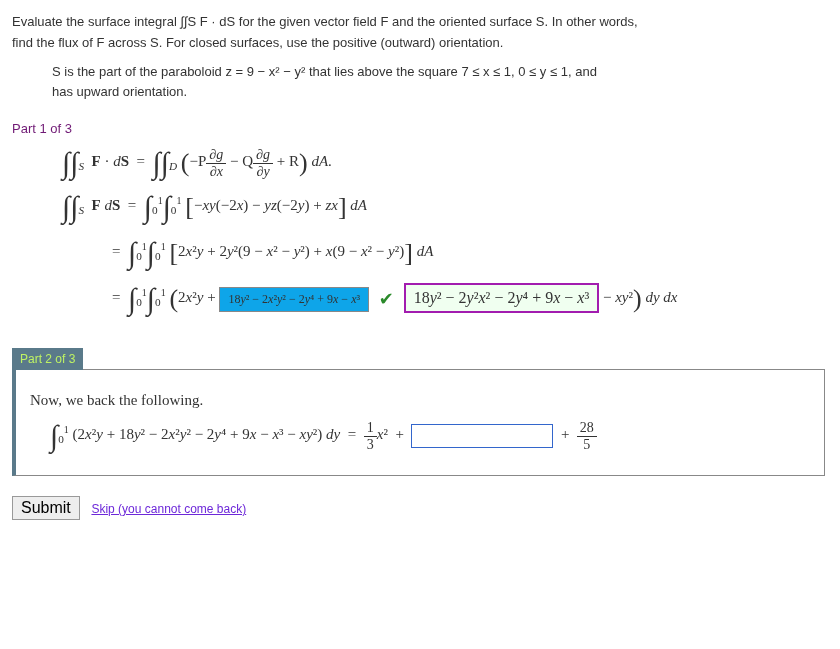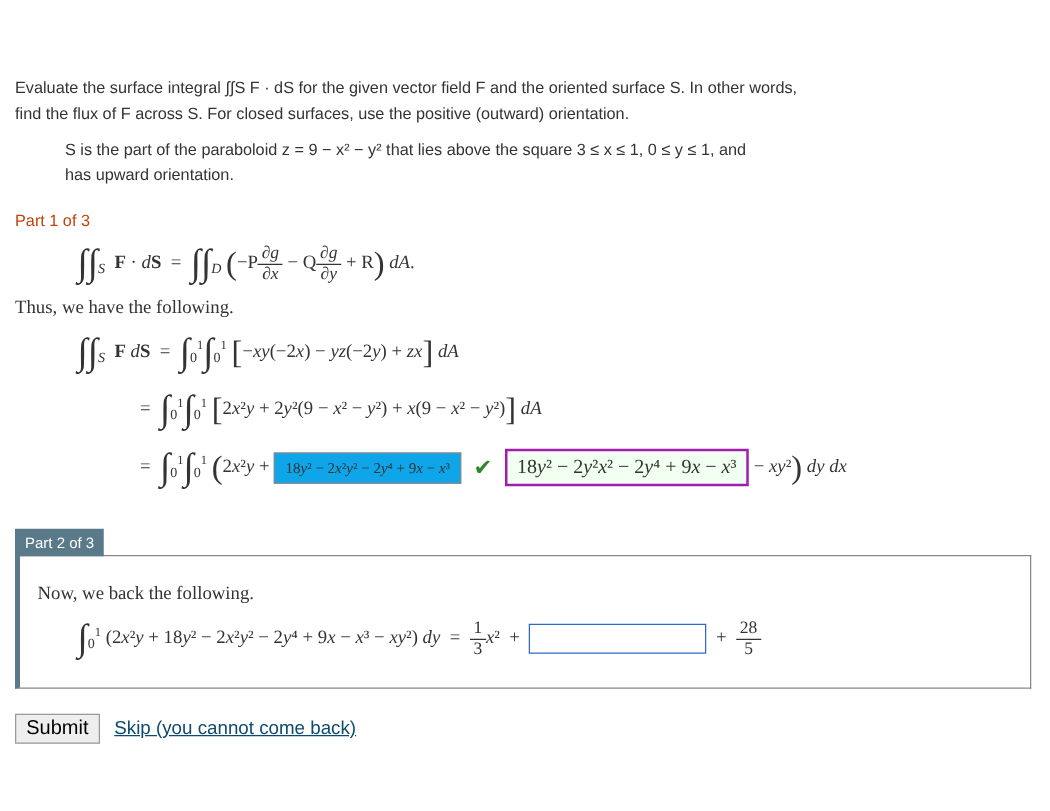--- a/index.html
+++ b/index.html
@@ -1,60 +1,59 @@
 <!DOCTYPE html>
 <html><head>
 <meta charset="utf-8">
 <style>
 body { font-family: Arial, sans-serif; font-size: 13px; color: #333; margin: 0; padding: 12px; width: 816px; }
-.problem-text { line-height: 1.6; margin-bottom: 12px; margin-top: 48px; }
+.problem-text { line-height: 1.6; margin-bottom: 12px; }
 .indent { margin-left: 40px; margin-top: 8px; margin-bottom: 8px; }
-.part-header { font-size: 13px; color: #c2410c; margin-top: 18px; margin-bottom: 10px; }
-.part2-header { background: #5a7a8a; color: #ffffff; padding: 4px 8px; display: inline-block; font-size: 12px; margin-top: 20px;}
+.part-header { font-size: 13px; color: #701a75; margin-top: 18px; margin-bottom: 10px; }
+.part2-header { background: #5a7a8a; color: #bef264; padding: 4px 8px; display: inline-block; font-size: 12px; margin-top: 20px;}
 .part2-box { border: 1px solid #888; border-left: 4px solid #5a7a8a; padding: 12px 14px; width: 780px; margin-top: -1px; }
 .math-line { margin: 10px 0; font-family: 'Times New Roman', serif; font-size: 15px; }
 .math-line2 { margin: 12px 0 12px 100px; font-family: 'Times New Roman', serif; font-size: 15px; }
 .ans-box { border: 1px solid #888; background: #0ea5e9; padding: 4px 8px; display: inline-block; font-family: 'Times New Roman', serif; font-size: 12px; }
 .ans-green { border: 2px solid #a21caf; background: #f0fff0; padding: 4px 8px; display: inline-block; font-family: 'Times New Roman', serif; font-size: 16px; }
 .ans-input { border: 1.5px solid #3366cc; background: #fff; width: 140px; height: 22px; display: inline-block; vertical-align: middle; }
 .check { color: #2a8a2a; font-size: 18px; vertical-align: middle; margin: 0 6px; }
 .ital { font-style: italic; }
 .btn { font-size: 16px; padding: 2px 8px; margin-right: 4px; background: #eee; border: 1px solid #999; cursor: pointer; }
-.skip-link { font-size: 15px; color: #0c4a6e; text-decoration: underline; margin-left: 4px; cursor: pointer; }
+.skip-link { font-size: 12px; color: #6d28d9; text-decoration: underline; margin-left: 4px; cursor: pointer; }
 .btn-row { margin-top: 20px; }
 sup, sub { font-size: 0.75em; }
 .frac { display: inline-block; vertical-align: middle; text-align: center; font-size: 14px; }
 .frac .num { display: block; border-bottom: 1px solid #333; padding: 0 3px; }
 .frac .den { display: block; padding: 0 3px; }
 .int-outer { font-size: 30px; vertical-align: middle; font-family: 'Times New Roman', serif; }
 .bigbrack { font-size: 26px; vertical-align: middle; }
 </style>
 </head>
 <body>
 
 
 
 <div class="problem-text">
   <div>Evaluate the surface integral ∫∫S F · dS for the given vector field F and the oriented surface S. In other words,</div>
   <div>find the flux of F across S. For closed surfaces, use the positive (outward) orientation.</div>
   <div class="indent">
-    <div style="margin-top:6px;">S is the part of the paraboloid z = 9 − x² − y² that lies above the square 3 ≤ x ≤ 1, 0 ≤ y ≤ 1, and</div>
+    <div style="margin-top:6px;">S is the part of the paraboloid z = 9 − x² − y² that lies above the square 7 ≤ x ≤ 1, 0 ≤ y ≤ 1, and</div>
     <div>has upward orientation.</div>
   </div>
 </div>
 
 <div class="part-header">Part 1 of 3</div>
 
 <div>
   <div class="math-line" style="margin-left:50px;">
     <span class="int-outer">∫</span><span class="int-outer">∫</span><sub class="ital">S</sub>&nbsp; <b>F</b> · <span class="ital">d</span><b>S</b> &nbsp;=&nbsp;
     <span class="int-outer">∫</span><span class="int-outer">∫</span><sub class="ital">D</sub>
     <span class="bigbrack">(</span>−P<span class="frac"><span class="num">∂<span class="ital">g</span></span><span class="den">∂<span class="ital">x</span></span></span> − Q<span class="frac"><span class="num">∂<span class="ital">g</span></span><span class="den">∂<span class="ital">y</span></span></span> + R<span class="bigbrack">)</span> <span class="ital">dA</span>.
   </div>
-  <div class="math-line">Thus, we have the following.</div>
 
   <div class="math-line" style="margin-left:50px;">
     <span class="int-outer">∫</span><span class="int-outer">∫</span><sub class="ital">S</sub>&nbsp; <b>F</b> <span class="ital">d</span><b>S</b> &nbsp;=&nbsp;
     <span class="int-outer">∫</span><sub>0</sub><sup style="font-size:10px;">1</sup><span class="int-outer">∫</span><sub>0</sub><sup style="font-size:10px;">1</sup>
     <span class="bigbrack">[</span>−<span class="ital">xy</span>(−2<span class="ital">x</span>) − <span class="ital">yz</span>(−2<span class="ital">y</span>) + <span class="ital">zx</span><span class="bigbrack">]</span> <span class="ital">dA</span>
   </div>
 
   <div class="math-line2">
     =&nbsp;
     <span class="int-outer">∫</span><sub>0</sub><sup style="font-size:10px;">1</sup><span class="int-outer">∫</span><sub>0</sub><sup style="font-size:10px;">1</sup>
@@ -68,21 +67,21 @@
     <span class="ans-box">18<span class="ital">y</span>² − 2<span class="ital">x</span>²<span class="ital">y</span>² − 2<span class="ital">y</span>⁴ + 9<span class="ital">x</span> − <span class="ital">x</span>³</span>
     <span class="check">✔</span>
     <span class="ans-green">18<span class="ital">y</span>² − 2<span class="ital">y</span>²<span class="ital">x</span>² − 2<span class="ital">y</span>⁴ + 9<span class="ital">x</span> − <span class="ital">x</span>³</span>
     − <span class="ital">xy</span>²<span class="bigbrack">)</span> <span class="ital">dy dx</span>
   </div>
 </div>
 
 <div class="part2-header">Part 2 of 3</div>
 <div class="part2-box">
   <div class="math-line">Now, we back the following.</div>
-  <div class="math-line" style="margin-left:32px;">
+  <div class="math-line" style="margin-left:20px;">
     <span class="int-outer">∫</span><sub>0</sub><sup style="font-size:10px;">1</sup>
     (2<span class="ital">x</span>²<span class="ital">y</span> + 18<span class="ital">y</span>² − 2<span class="ital">x</span>²<span class="ital">y</span>² − 2<span class="ital">y</span>⁴ + 9<span class="ital">x</span> − <span class="ital">x</span>³ − <span class="ital">xy</span>²) <span class="ital">dy</span> &nbsp;=&nbsp;
     <span class="frac"><span class="num">1</span><span class="den">3</span></span><span class="ital">x</span>² &nbsp;+&nbsp;
     <span class="ans-input"></span>
     &nbsp;+&nbsp;
     <span class="frac"><span class="num">28</span><span class="den">5</span></span>
   </div>
 </div>
 
 <div class="btn-row">

